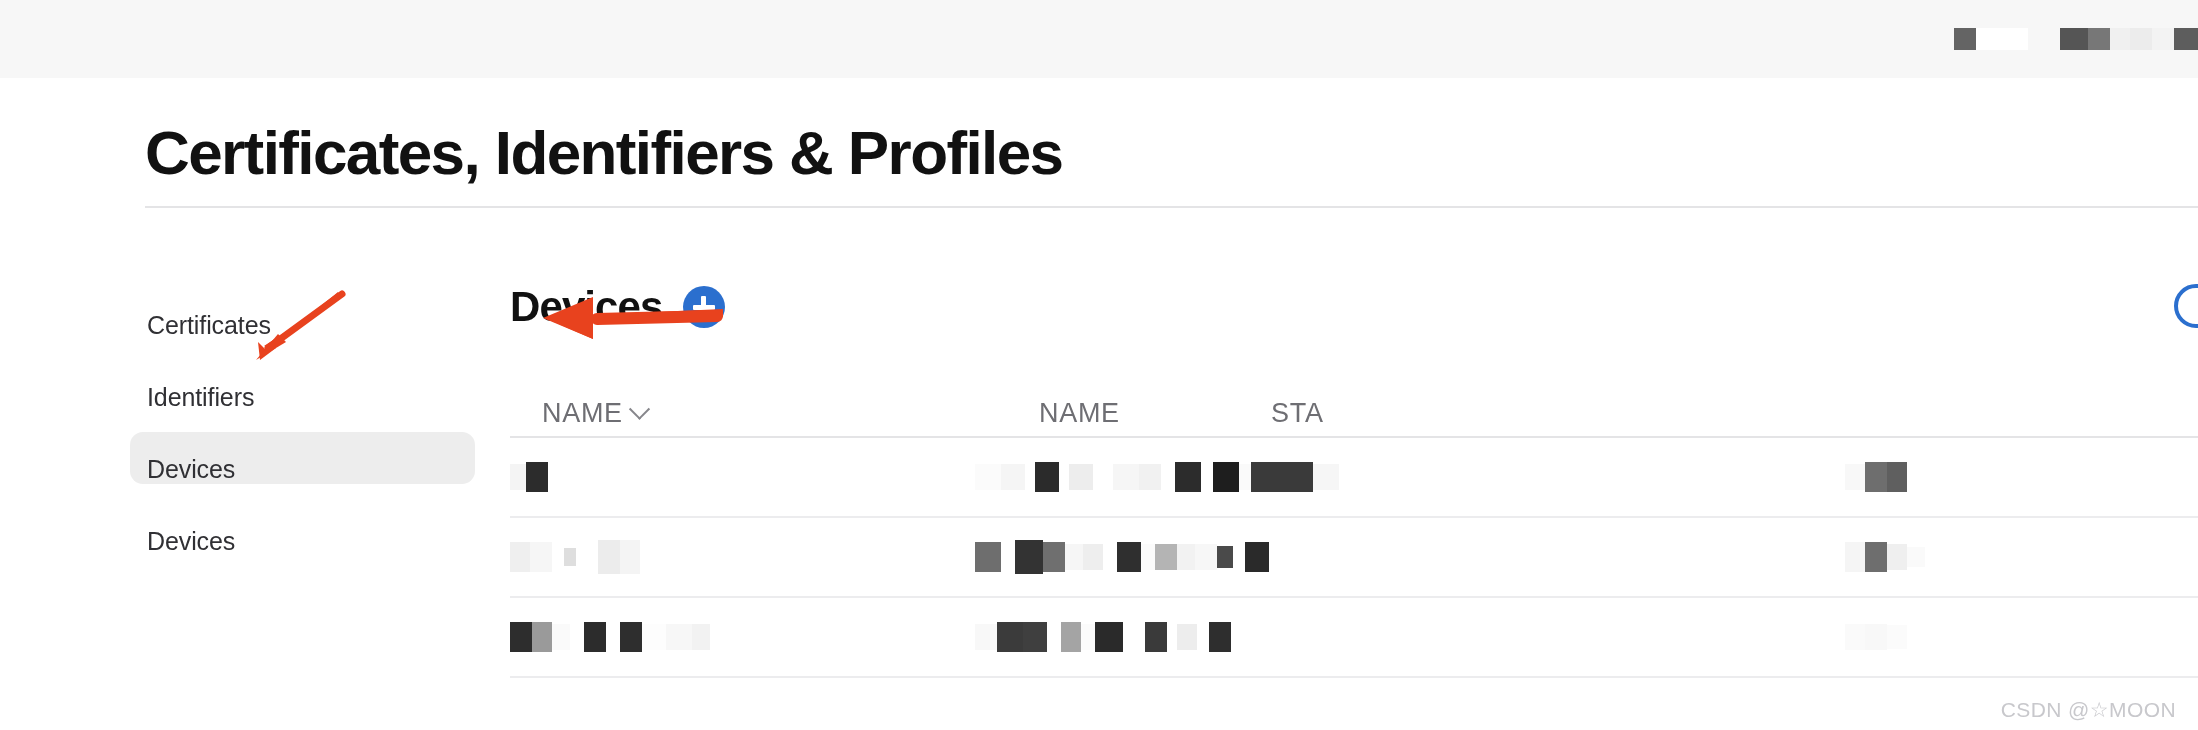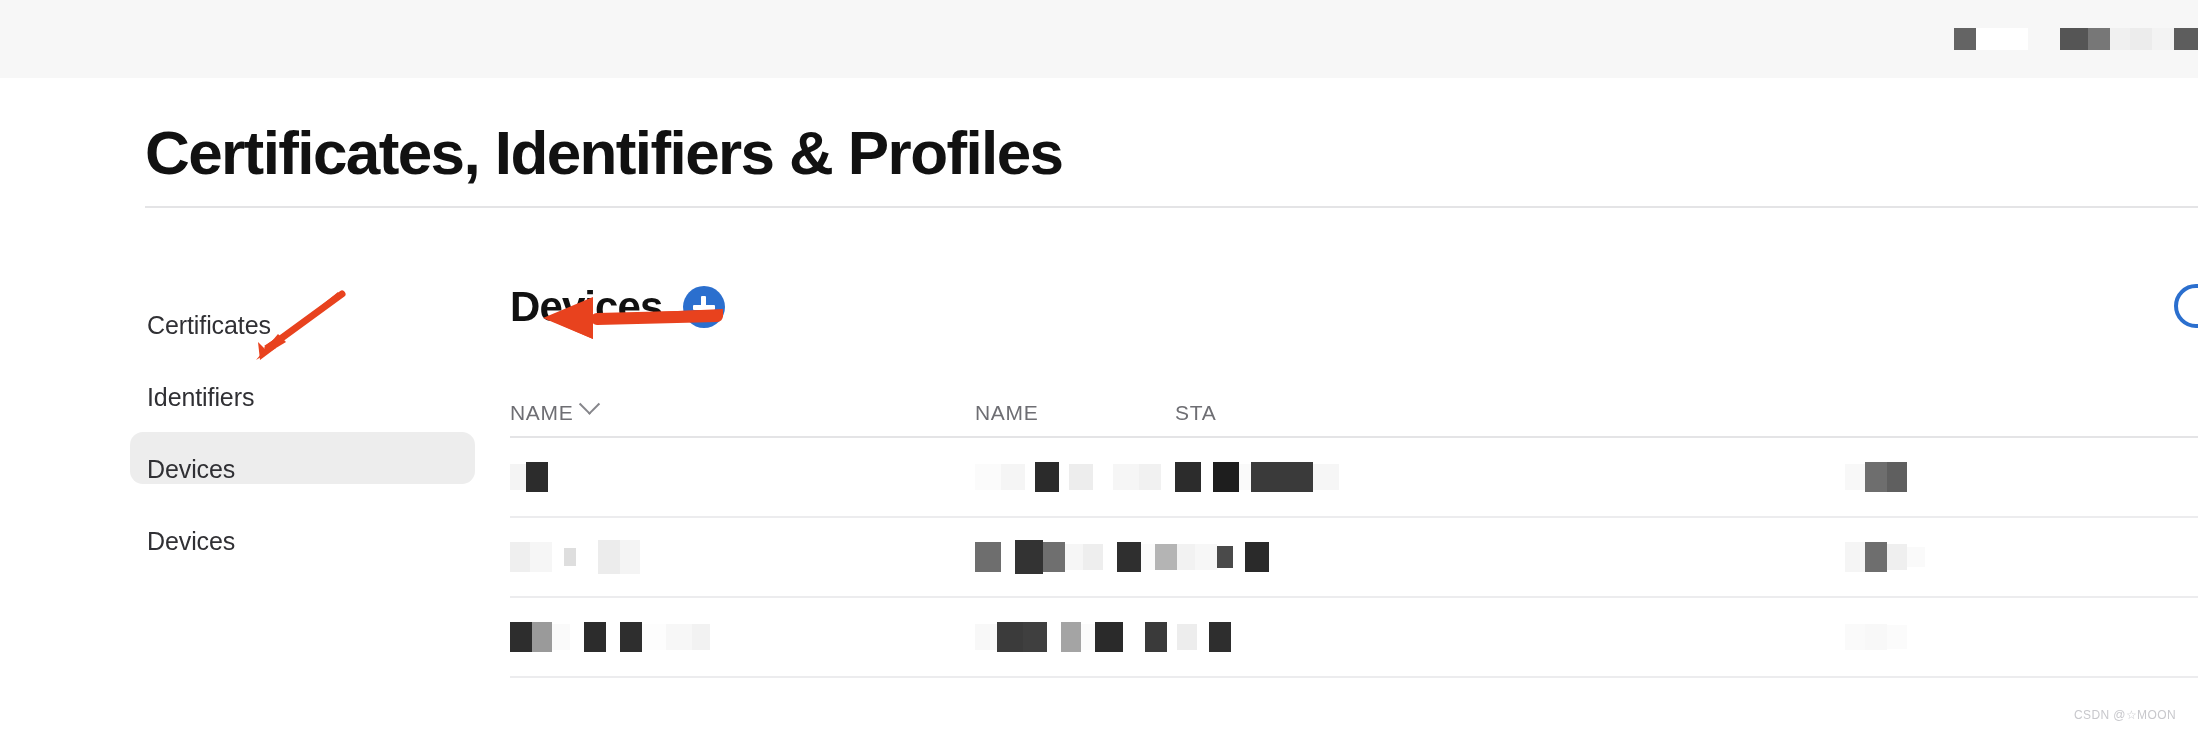--- a/index.html
+++ b/index.html
@@ -177,26 +177,27 @@
     margin-top: 46px;
     width: 1688px;
   }
   .tbl-head {
     display: flex;
     align-items: center;
     height: 46px;
     border-bottom: 2px solid #e4e4e6;
   }
   .th {
-    font-size: 21px;
+    font-size: 27px;
     color: #6e6e73;
     letter-spacing: 0.7px;
     display: flex;
-    align-items: flex-start;
+    align-items: center;
     gap: 9px;
+    margin-left: 32px;
   }
   .th.c-name { width: 465px; }
   .th.c-ident { width: 870px; }
   .th.c-type { width: 200px; }
   .th.c-status { width: 153px; }
   .chev {
     width: 13px;
     height: 13px;
     border-right: 2px solid #86868b;
     border-bottom: 2px solid #86868b;
@@ -217,21 +218,21 @@
   
   .arrow { position: absolute; pointer-events: none; }
   .arrow-devices { left: 228px; top: 290px; }
   .arrow-add { left: 527px; top: 283px; }
 
   
   .watermark {
     position: absolute;
     right: 22px;
     bottom: 8px;
-    font-size: 12px;
+    font-size: 21px;
     color: #c8c8cc;
     letter-spacing: 0.4px;
     white-space: nowrap;
   }
 </style>
 </head>
 <body>
 
 <div class="globalnav">
   <div class="gn-right">

